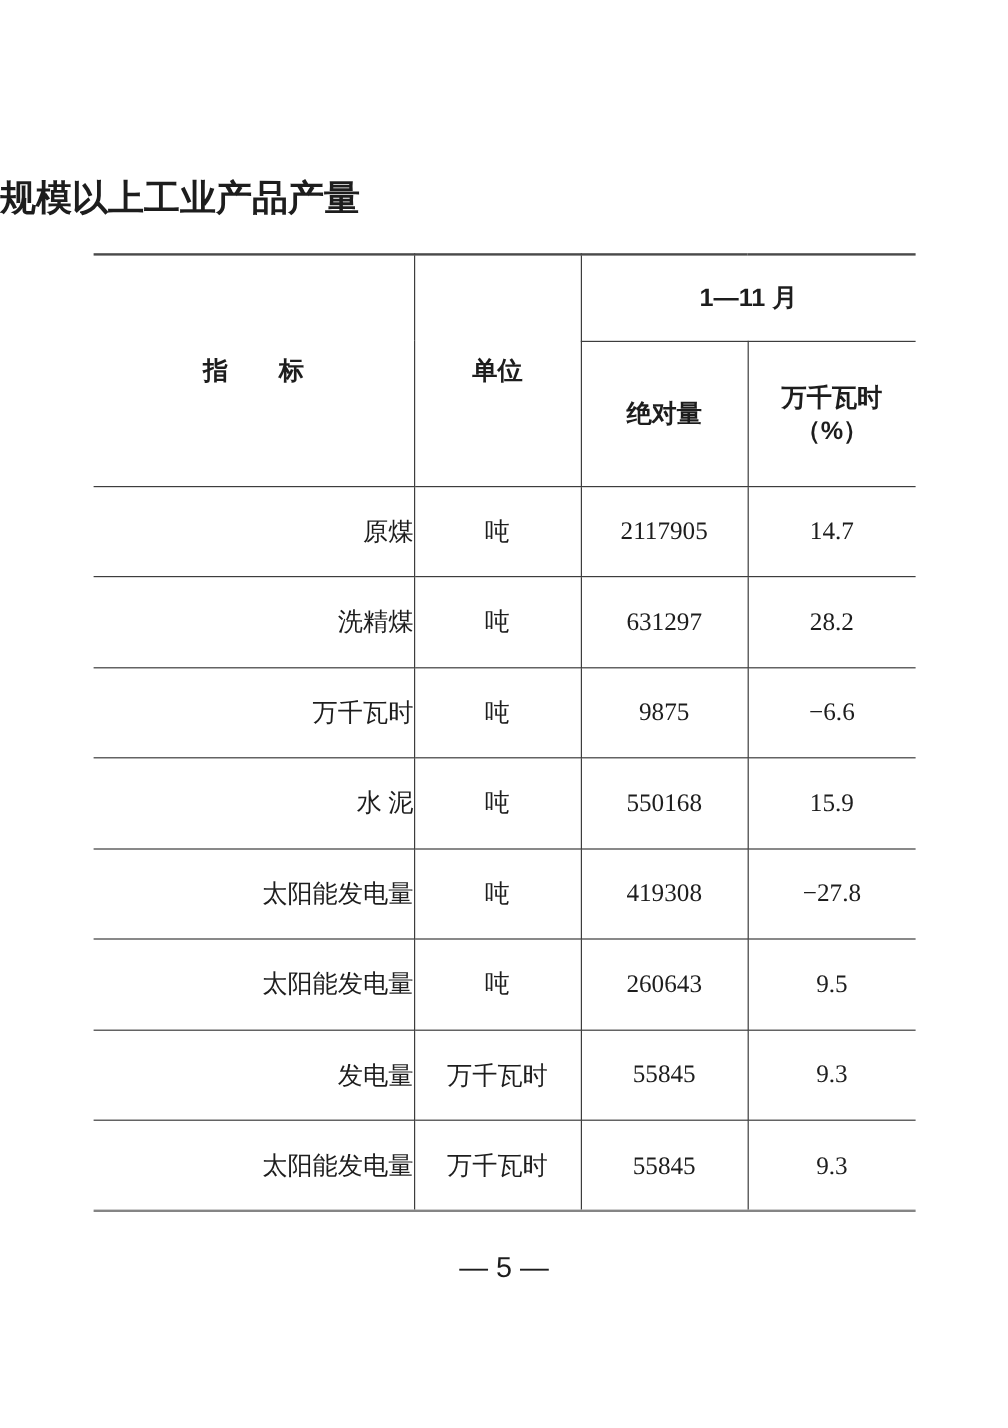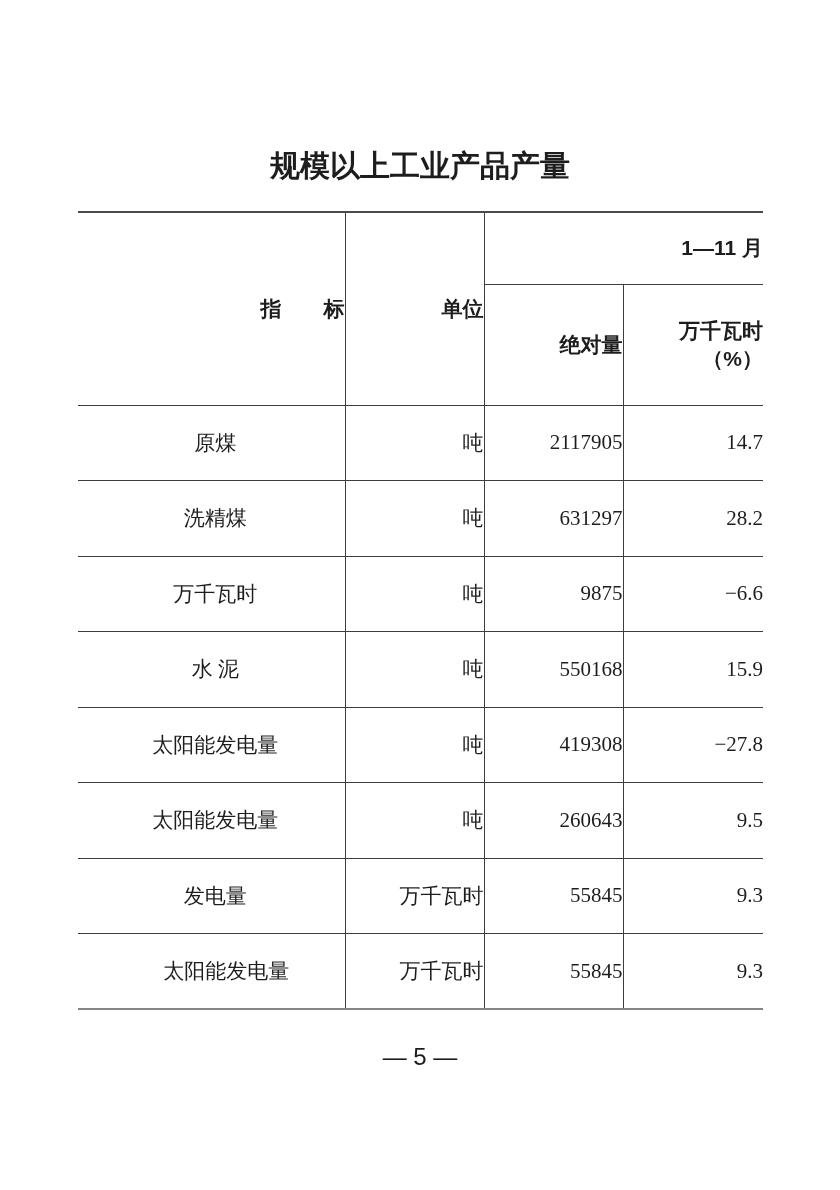--- a/index.html
+++ b/index.html
@@ -14,21 +14,20 @@
     background:#ffffff;
     color:var(--text);
     font-family:"Liberation Serif","DejaVu Serif",serif;
     position:relative;
     overflow:hidden;
   }
   .page-title{
     position:absolute;
     top:150px;left:0;width:840px;
     margin:0;
-    text-align:center;
     font-family:"Liberation Sans","DejaVu Sans",sans-serif;
     font-weight:bold;
     font-size:30px;
     line-height:32px;
   }
   .table-wrap{
     position:absolute;
     top:211px;left:78px;
   }
   table{
@@ -39,39 +38,39 @@
     border-bottom:2px solid var(--bbot);
   }
   col.c1{width:267px}
   col.c2{width:139px}
   col.c3{width:139px}
   col.c4{width:140px}
   th,td{
     border:1px solid var(--binner);
     padding:0;
     vertical-align:middle;
-    text-align:right;
+    text-align:center;
   }
   th{
     font-family:"Liberation Sans","DejaVu Sans",sans-serif;
     font-size:21px;
     font-weight:bold;
   }
   td{
     font-size:21px;
     font-weight:normal;
   }
   thead tr.h1{height:72px}
   thead tr.h2{height:121px}
   tbody tr{height:75.5px}
   th:first-child,td:first-child{border-left:none}
   th:last-child,td:last-child{border-right:none}
   thead tr:first-child th{border-top:none}
   tbody tr:last-child td{border-bottom:none}
-  td.c-indicator{text-align:center;padding-left:8px}
+  td.c-indicator{text-align:right;padding-left:8px}
   td.c-indicator.indent{padding-left:30px}
   .page-footer{
     position:absolute;
     top:1042px;left:0;width:840px;
     text-align:center;
     font-family:"Liberation Sans","DejaVu Sans",sans-serif;
     font-size:24px;
     line-height:30px;
   }
 </style>

